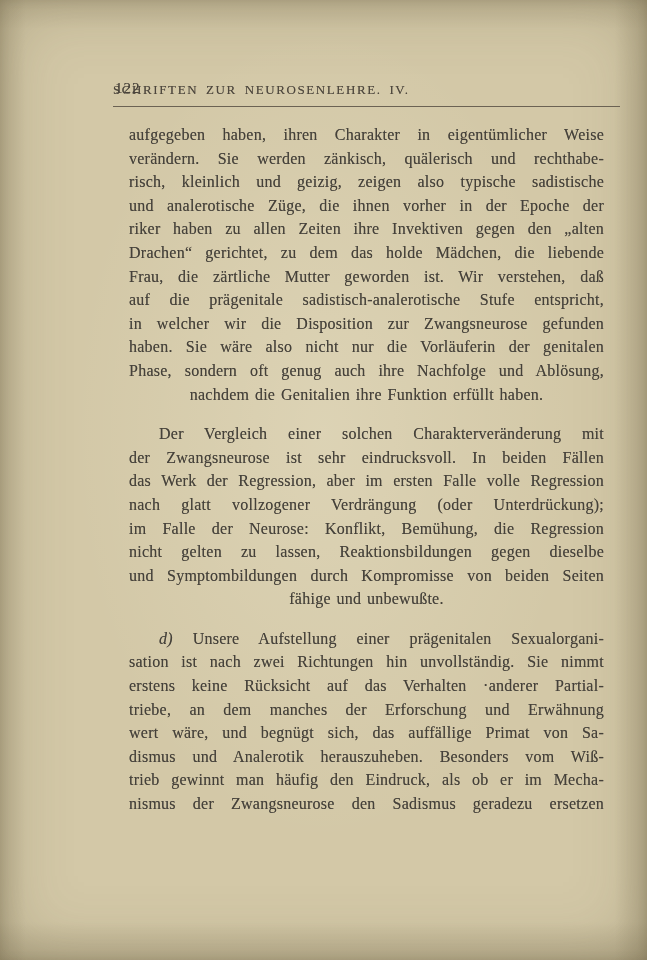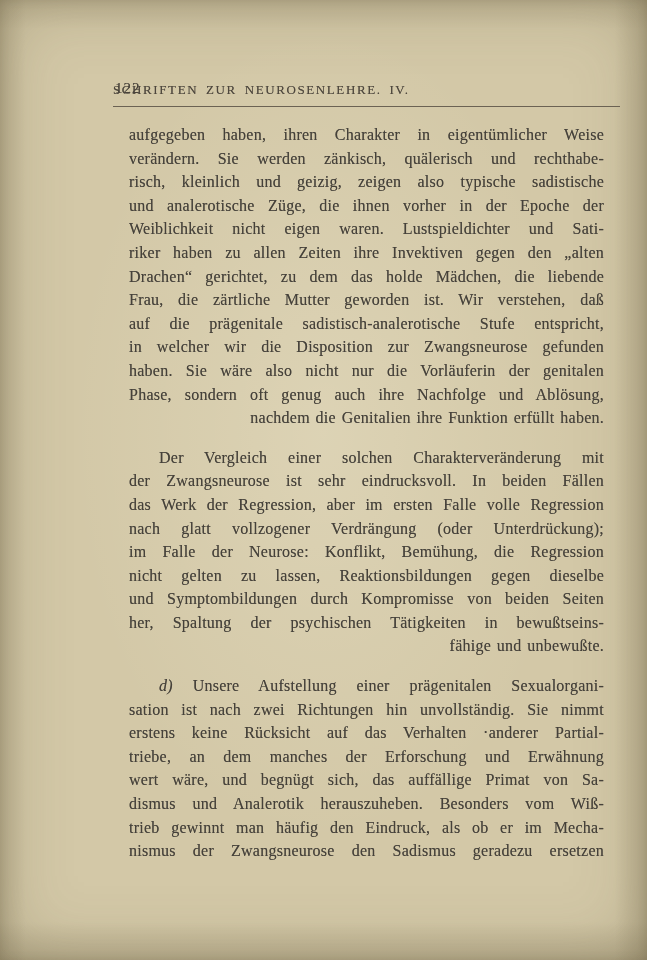--- a/index.html
+++ b/index.html
@@ -52,21 +52,21 @@
   }
   .body-text {
     font-size: 16px;
     line-height: 23.6px;
     letter-spacing: 0.25px;
     word-spacing: 1.5px;
   }
   .paragraph { margin: 16px; }
   .line {
     white-space: normal;
-    text-align: right;
+    text-align: center;
   }
   .line.full {
     text-align: justify;
     text-align-last: justify;
   }
   .line.indent {
     text-indent: 30px;
   }
   .line i {
     font-style: italic;
@@ -84,39 +84,37 @@
     <div class="running-head">
       <span class="page-number">122</span>
       <div class="running-title">SCHRIFTEN ZUR NEUROSENLEHRE. IV.</div>
     </div>
     <div class="body-text">
         <div class="paragraph">
           <div class="line full">aufgegeben haben, ihren Charakter in eigentümlicher Weise</div>
           <div class="line full">verändern. Sie werden zänkisch, quälerisch und rechthabe-</div>
           <div class="line full">risch, kleinlich und geizig, zeigen also typische sadistische</div>
           <div class="line full">und analerotische Züge, die ihnen vorher in der Epoche der</div>
-          <div class="line full">Weiblichkeit nicht eigen waren. Lustspieldichter und Sati-</div>
           <div class="line full">riker haben zu allen Zeiten ihre Invektiven gegen den „alten</div>
           <div class="line full">Drachen“ gerichtet, zu dem das holde Mädchen, die liebende</div>
           <div class="line full">Frau, die zärtliche Mutter geworden ist. Wir verstehen, daß</div>
           <div class="line full">auf die prägenitale sadistisch-analerotische Stufe entspricht,</div>
           <div class="line full">in welcher wir die Disposition zur Zwangsneurose gefunden</div>
           <div class="line full">haben. Sie wäre also nicht nur die Vorläuferin der genitalen</div>
           <div class="line full">Phase, sondern oft genug auch ihre Nachfolge und Ablösung,</div>
           <div class="line">nachdem die Genitalien ihre Funktion erfüllt haben.</div>
         </div>
         <div class="paragraph">
           <div class="line full indent">Der Vergleich einer solchen Charakterveränderung mit</div>
           <div class="line full">der Zwangsneurose ist sehr eindrucksvoll. In beiden Fällen</div>
           <div class="line full">das Werk der Regression, aber im ersten Falle volle Regression</div>
           <div class="line full">nach glatt vollzogener Verdrängung (oder Unterdrückung);</div>
           <div class="line full">im Falle der Neurose: Konflikt, Bemühung, die Regression</div>
           <div class="line full">nicht gelten zu lassen, Reaktionsbildungen gegen dieselbe</div>
           <div class="line full">und Symptombildungen durch Kompromisse von beiden Seiten</div>
-          <div class="line full">her, Spaltung der psychischen Tätigkeiten in bewußtseins-</div>
           <div class="line">fähige und unbewußte.</div>
         </div>
         <div class="paragraph">
           <div class="line full indent"><i>d) </i>Unsere Aufstellung einer prägenitalen Sexualorgani-</div>
           <div class="line full">sation ist nach zwei Richtungen hin unvollständig. Sie nimmt</div>
           <div class="line full">erstens keine Rücksicht auf das Verhalten ·anderer Partial-</div>
           <div class="line full">triebe, an dem manches der Erforschung und Erwähnung</div>
           <div class="line full">wert wäre, und begnügt sich, das auffällige Primat von Sa-</div>
           <div class="line full">dismus und Analerotik herauszuheben. Besonders vom Wiß-</div>
           <div class="line full">trieb gewinnt man häufig den Eindruck, als ob er im Mecha-</div>

